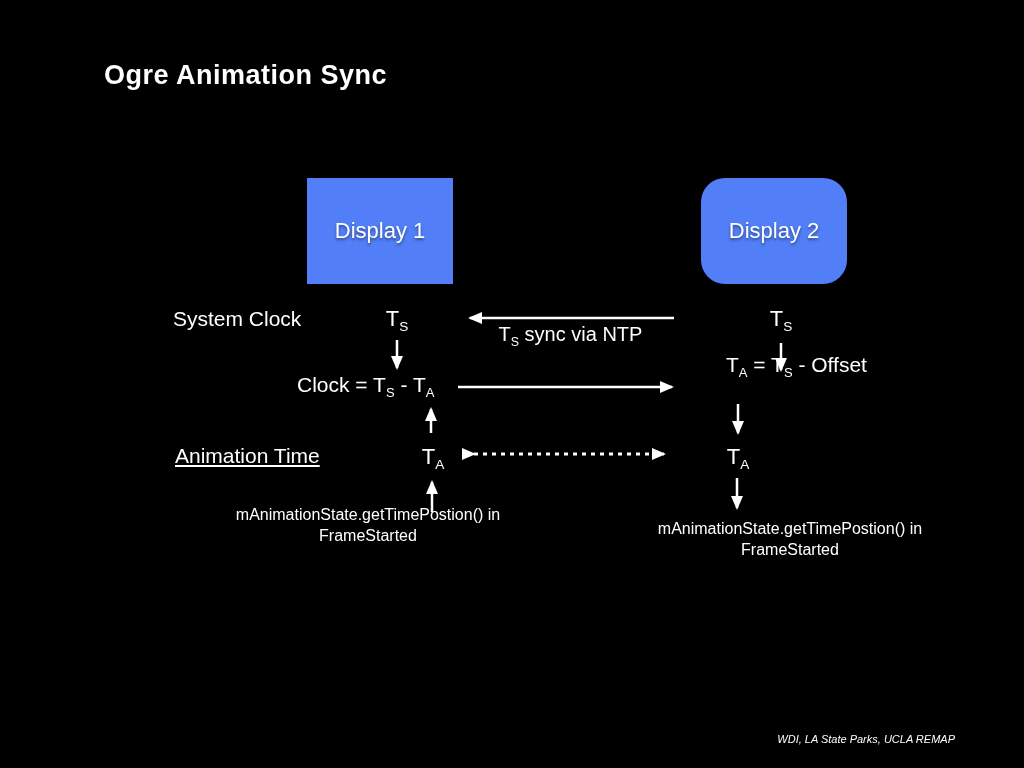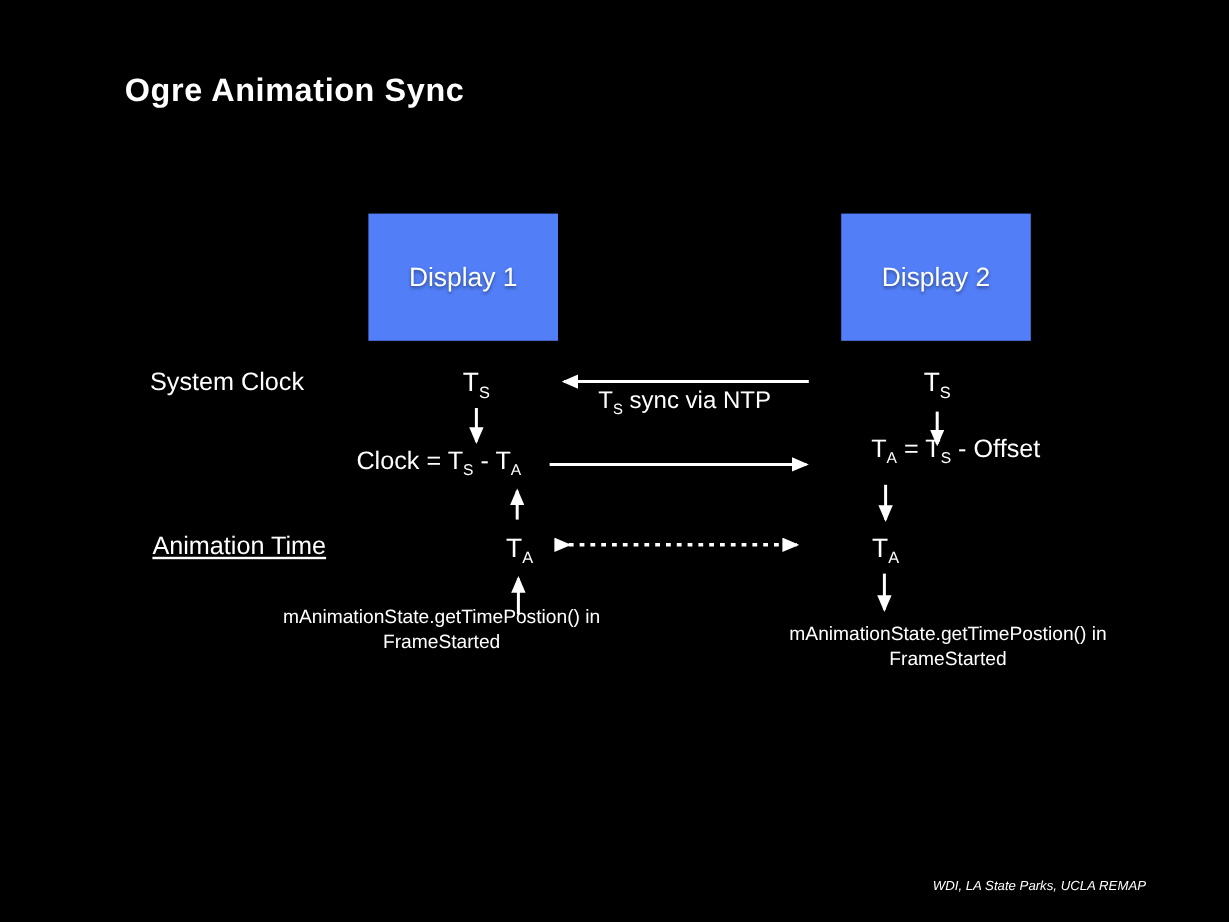--- a/index.html
+++ b/index.html
@@ -16,48 +16,48 @@
     position:relative;
     overflow:hidden;
   }
   .abs{position:absolute;}
   .slide-title{
     left:104px;top:60px;
     font-size:27px;font-weight:900;letter-spacing:.5px;
     color:var(--fg);
   }
   .display-box{
-    width:158px;height:106px;
+    width:146px;height:106px;
     background:var(--box-fill);
     display:flex;align-items:center;justify-content:center;
     font-size:22px;font-weight:400;
     text-shadow:0 2px 3px rgba(0,0,0,.45);
   }
   #display1{left:307px;top:178px;}
-  #display2{left:701px;top:178px;}
-  .row-label{font-size:21px;}
+  #display2{left:701px;top:178px;border-radius:24px;}
+  .row-label{font-size:21px;margin-left:48px;}
   #system-clock-label{left:125px;top:307px;}
   #animation-time-label{left:127px;top:444px;text-decoration:underline;}
   .symbol{
     font-size:22px;text-align:center;width:44px;
   }
   .symbol sub, .formula sub, .sync-label sub{
     font-size:0.62em;
   }
   #ts-left{left:375px;top:306px;}
   #ts-right{left:759px;top:306px;}
   #ta-left{left:411px;top:444px;}
   #ta-right{left:716px;top:444px;}
   .sync-label{
     left:467px;top:323px;width:207px;
     text-align:center;font-size:20px;
   }
   .formula{font-size:21px;}
   #offset-formula{left:297px;top:373px;}
-  #ta-formula{left:726px;top:363px;}
+  #ta-formula{left:726px;top:353px;}
   .caption{
     font-size:16px;text-align:center;line-height:1.32;
   }
   #caption-left{left:208px;top:504px;width:320px;}
   #caption-right{left:630px;top:518px;width:320px;}
   .footer{
     right:69px;top:733px;
     font-size:11px;font-style:italic;
   }
   svg.arrow-layer{left:0;top:0;pointer-events:none;}

